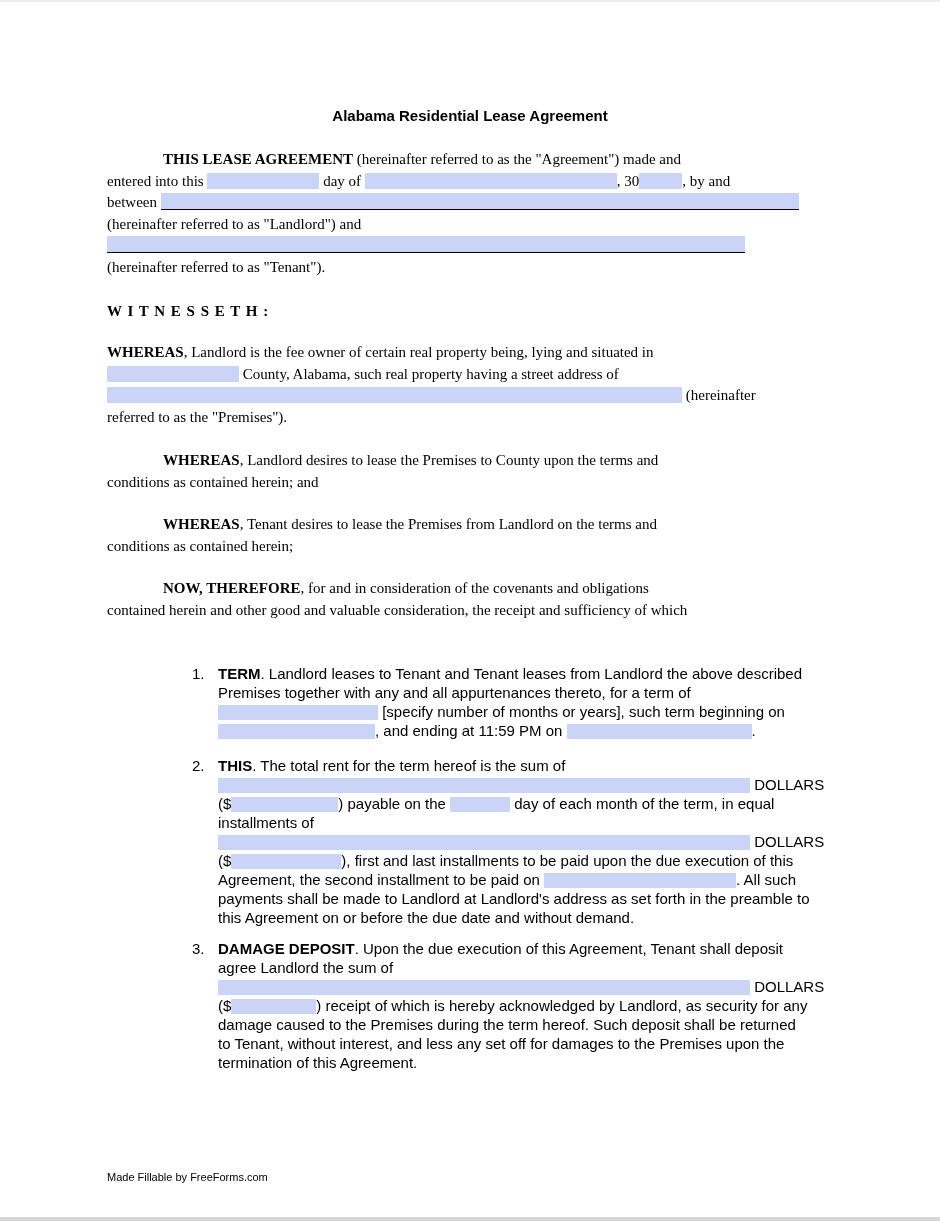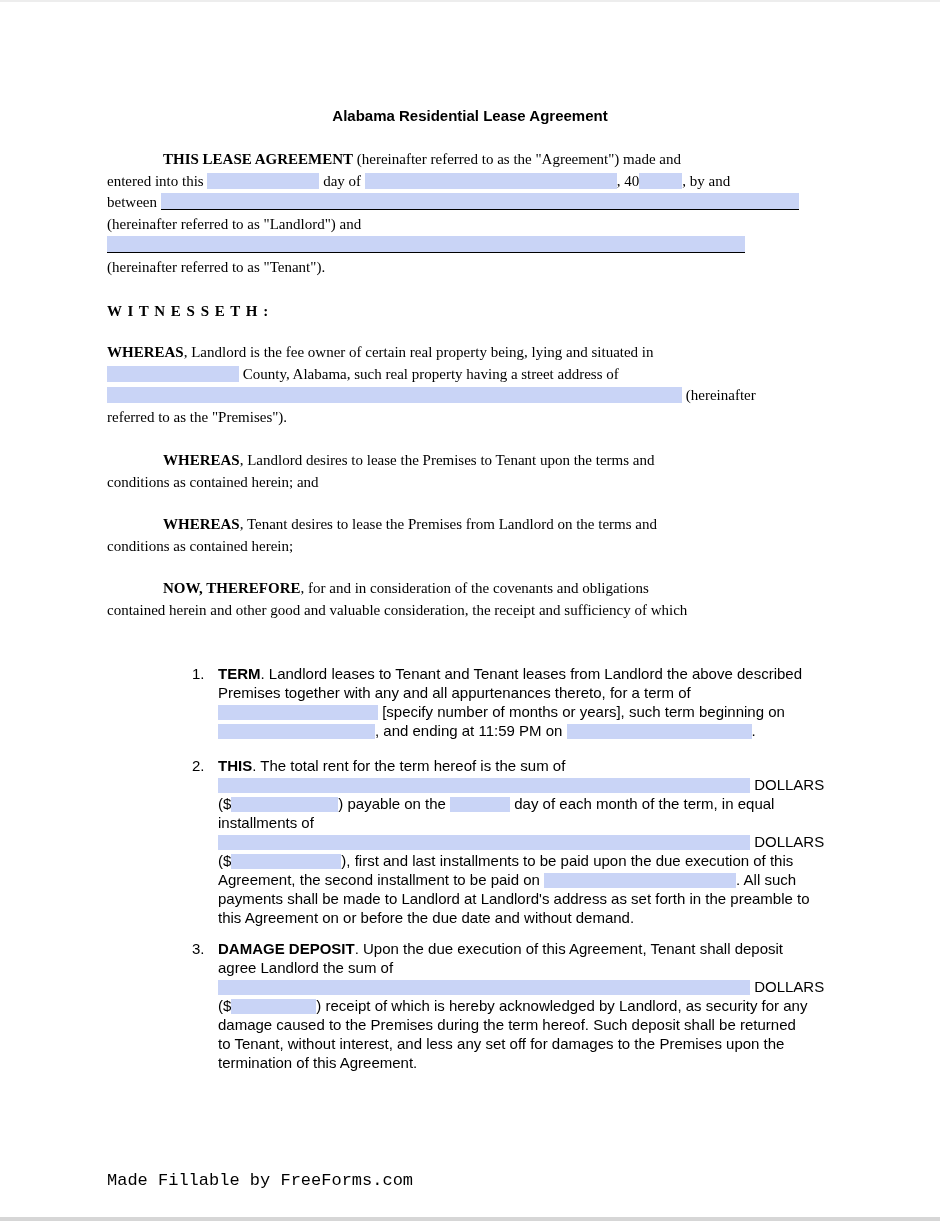--- a/index.html
+++ b/index.html
@@ -45,53 +45,53 @@
     position:absolute; left:192px; width:641px;
     display:flex;
     font-family:"Liberation Sans", sans-serif;
     font-size:15px; line-height:19px;
   }
   .item .num { width:26px; flex:none; }
   .item .itext { flex:1; }
   .item .blank { height:15px; vertical-align:-3px; }
   .footer {
     position:absolute; left:107px; top:1171px;
-    font-family:Liberation Mono, monospace;
-    font-size:17px;
+    font-family:Liberation Sans, sans-serif;
+    font-size:11px;
   }
   b { font-weight:bold; }
 </style>
 </head>
 <body>
 
 <div class="page">
   <div class="edge-top"></div>
 
   <div class="doc-title">Alabama Residential Lease Agreement</div>
 
   <div class="serif-block indent" style="top:149px">
     <b>THIS LEASE AGREEMENT</b><span> (hereinafter referred to as the "Agreement") made and</span><br>
-    <span>entered into this </span><span class="blank" style="width:112px"></span><span> day of </span><span class="blank" style="width:252px"></span><span>, 40</span><span class="blank" style="width:43px"></span><span>, by and</span><br>
+    <span>entered into this </span><span class="blank" style="width:112px"></span><span> day of </span><span class="blank" style="width:252px"></span><span>, 30</span><span class="blank" style="width:43px"></span><span>, by and</span><br>
     <span>between </span><span class="blank u" style="width:638px"></span><br>
     <span>(hereinafter referred to as "Landlord") and</span><br>
     <span class="blank u" style="width:638px"></span><br>
     <span>(hereinafter referred to as "Tenant").</span>
   </div>
 
   <div class="serif-block witnesseth" style="top:301px">W I T N E S S E T H :</div>
 
   <div class="serif-block" style="top:342px">
     <b>WHEREAS</b><span>, Landlord is the fee owner of certain real property being, lying and situated in</span><br>
     <span class="blank" style="width:132px"></span><span> County, Alabama, such real property having a street address of</span><br>
     <span class="blank" style="width:575px"></span><span> (hereinafter</span><br>
     <span>referred to as the "Premises").</span>
   </div>
 
   <div class="serif-block indent" style="top:450px">
-    <b>WHEREAS</b><span>, Landlord desires to lease the Premises to Tenant upon the terms and</span><br>
+    <b>WHEREAS</b><span>, Landlord desires to lease the Premises to County upon the terms and</span><br>
     <span>conditions as contained herein; and</span>
   </div>
 
   <div class="serif-block indent" style="top:514px">
     <b>WHEREAS</b><span>, Tenant desires to lease the Premises from Landlord on the terms and</span><br>
     <span>conditions as contained herein;</span>
   </div>
 
   <div class="serif-block indent" style="top:578px">
     <b>NOW, THEREFORE</b><span>, for and in consideration of the covenants and obligations</span><br>

